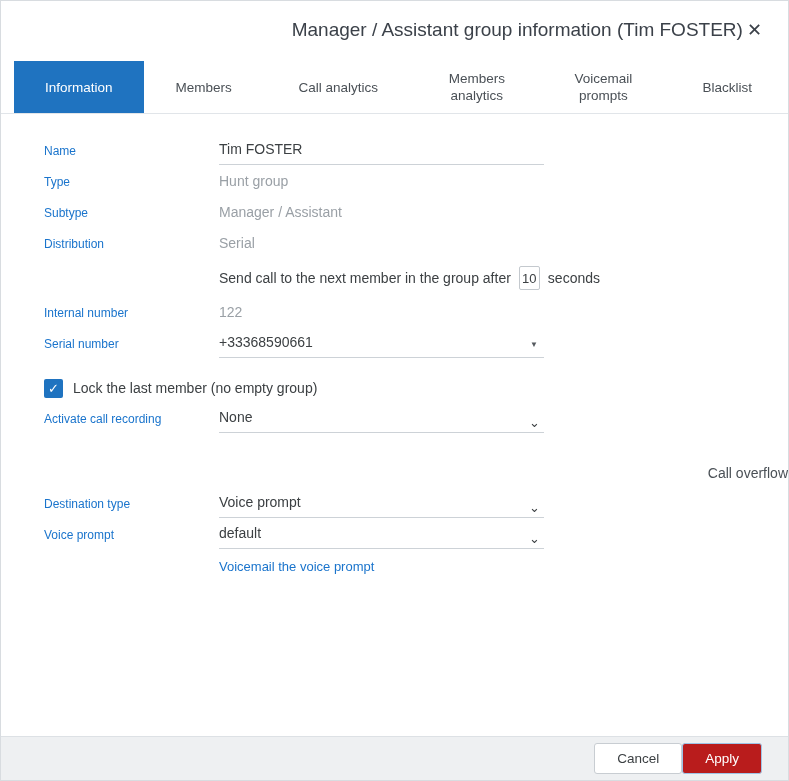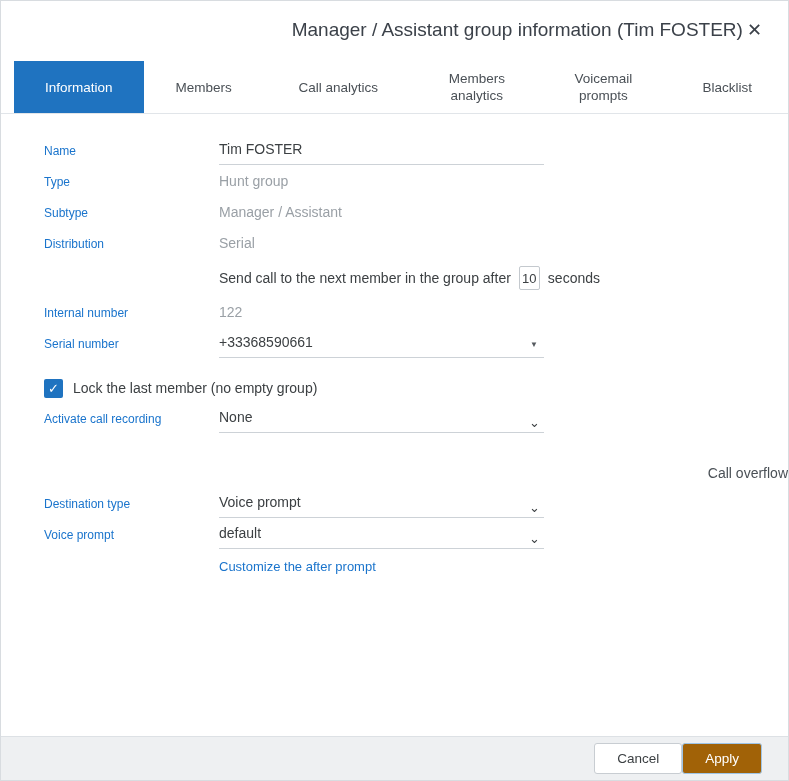--- a/index.html
+++ b/index.html
@@ -200,21 +200,21 @@
     padding: 7px 22px;
     cursor: pointer;
     border: 1px solid transparent;
   }
   .btn-cancel {
     background: #ffffff;
     border-color: #c8cdd2;
     color: #3c4043;
   }
   .btn-apply {
-    background: #a16207;
+    background: #b91c1c;
     color: #ffffff;
     border-color: #9fc4e6;
     cursor: default;
   }
 </style>
 </head>
 <body>
 
 <div class="dialog-header">
   <div class="dialog-title">Manager / Assistant group information (Tim FOSTER)</div>
@@ -308,20 +308,20 @@
   </div>
 
   <div class="row">
     <div class="label">Voice prompt</div>
     <div class="value-wrap underlined">
       <span class="value-text">default</span>
       <span class="chevron">⌄</span>
     </div>
   </div>
 
-  <div class="link">Customize the after prompt</div>
+  <div class="link">Voicemail the voice prompt</div>
 
 </div>
 
 <div class="footer">
   <button class="btn btn-cancel">Cancel</button>
   <button class="btn btn-apply">Apply</button>
 </div>
 
 </body></html>

